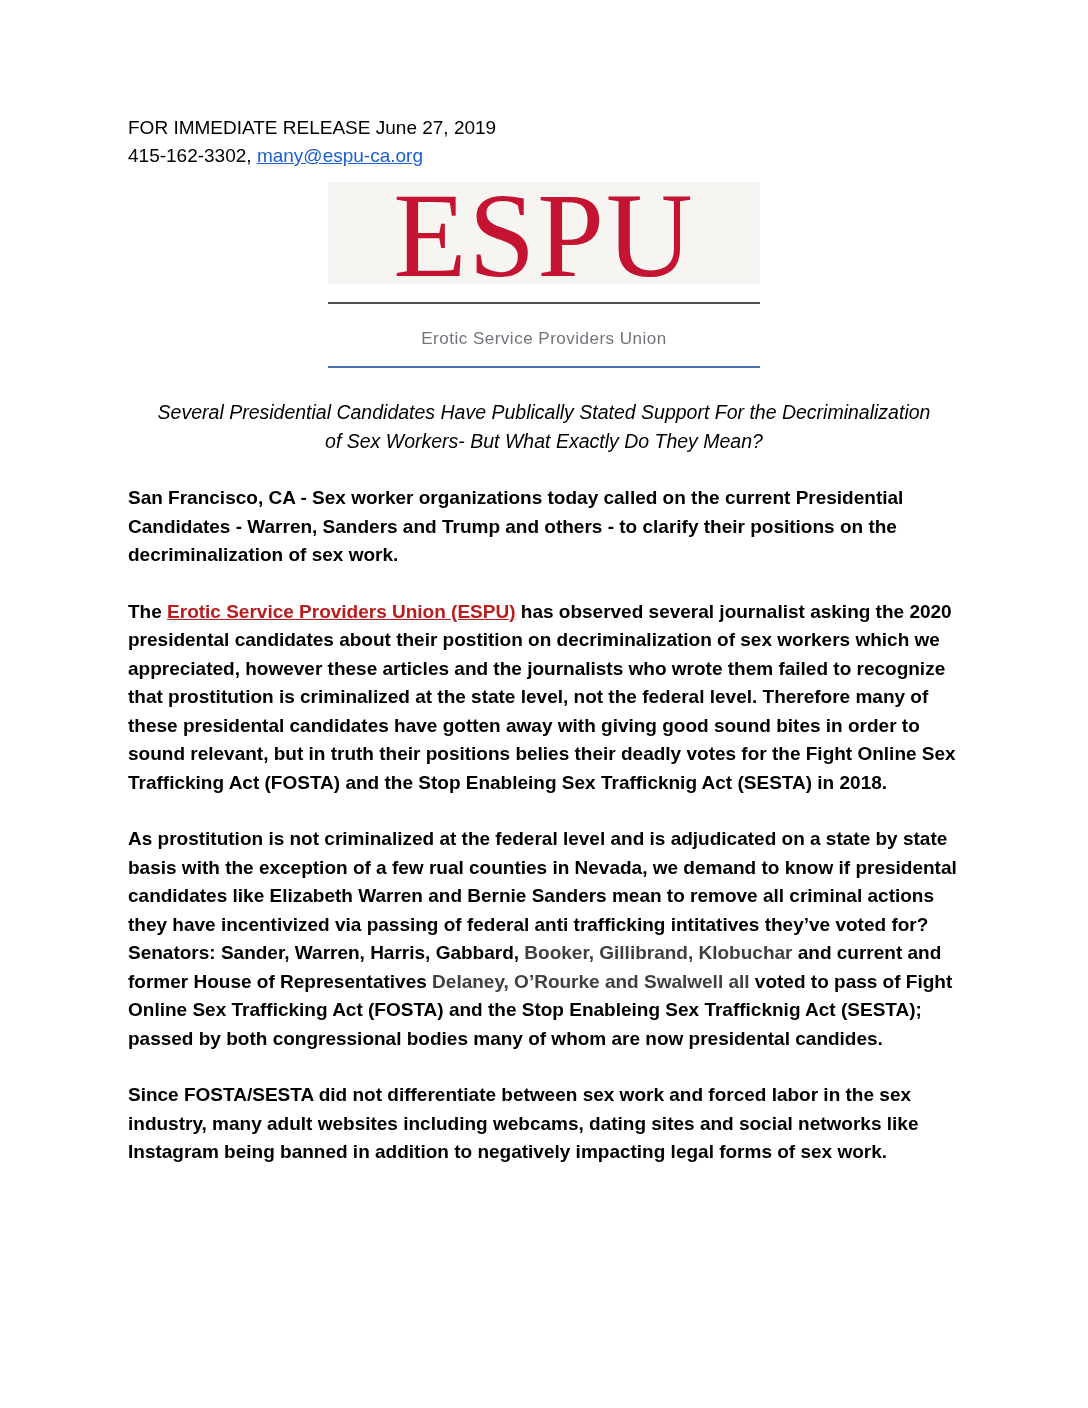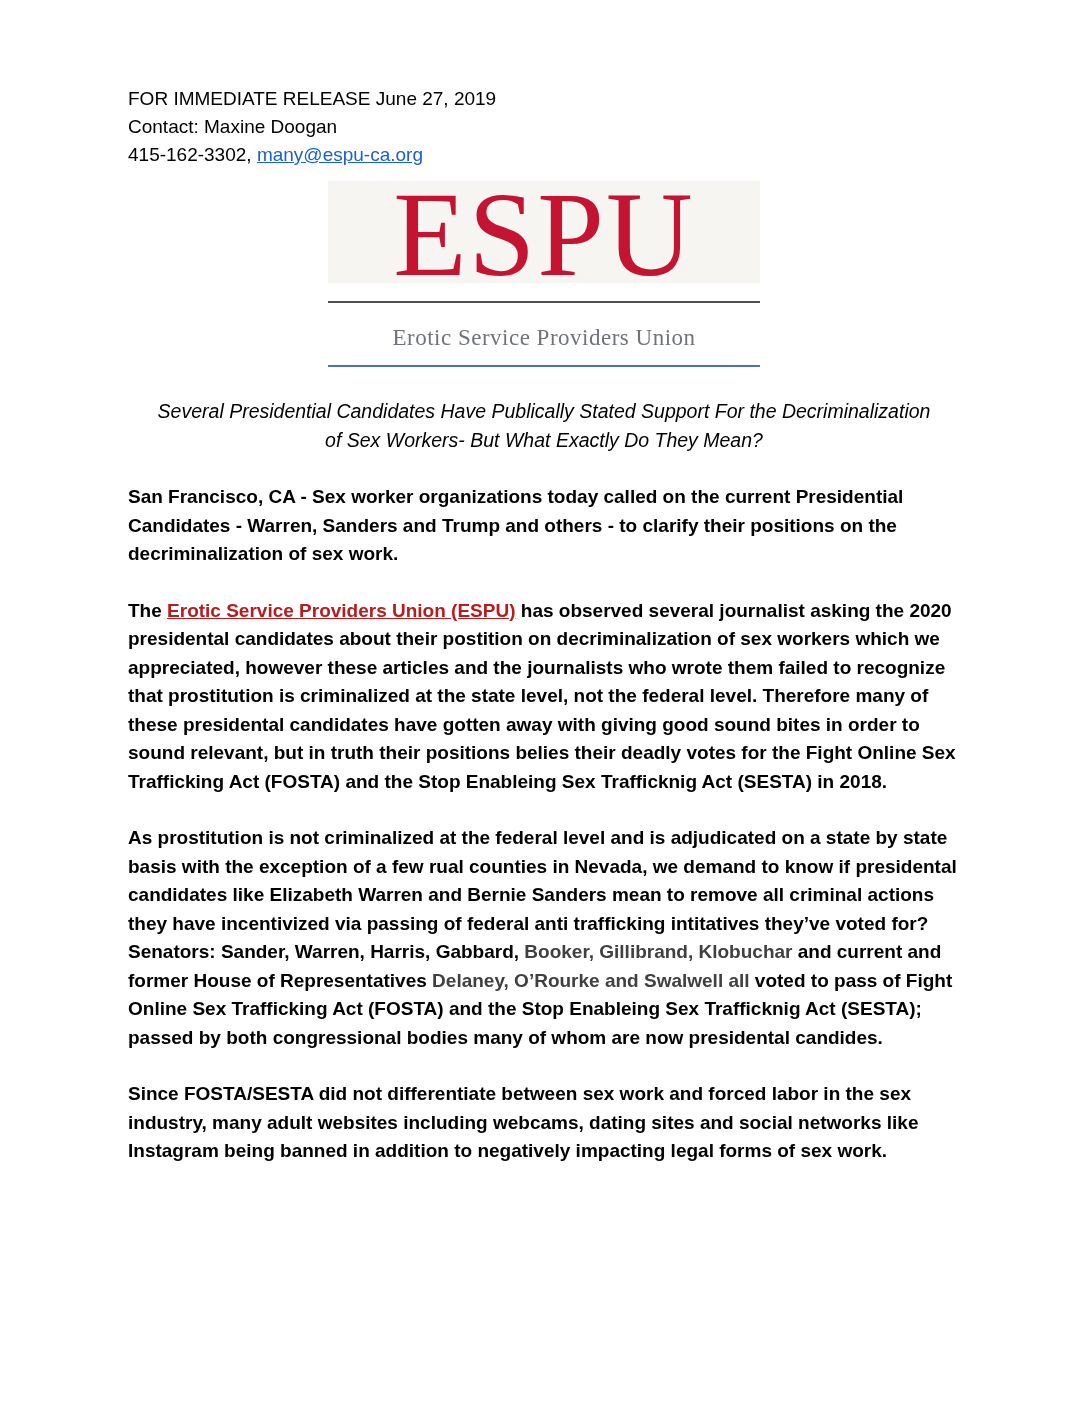--- a/index.html
+++ b/index.html
@@ -11,21 +11,21 @@
     color: #000000;
   }
   .page {
     position: relative;
     width: 1088px;
     height: 1408px;
     background: #ffffff;
     overflow: hidden;
   }
   .content {
-    padding: 85px 128px 0 128px;
+    padding: 114px 128px 0 128px;
   }
   
   .contact-block {
     font-size: 19px;
     line-height: 28px;
     font-weight: 400;
   }
   .email-link {
     color: #1b5fd0;
     text-decoration: underline;
@@ -46,22 +46,22 @@
     color: #c41431;
     background: #f6f5f2;
     padding-top: 6px;
   }
   .logo-rule-dark {
     height: 2px;
     background: #4f4f51;
     margin-top: 18px;
   }
   .logo-org-name {
-    font-family: Liberation Serif, serif;
-    font-size: 23px;
+    font-family: Liberation Sans, sans-serif;
+    font-size: 17px;
     line-height: 29px;
     letter-spacing: 0.5px;
     color: #70747a;
     margin-top: 20px;
   }
   .logo-rule-blue {
     height: 2px;
     background: #4a73b4;
     margin-top: 13px;
   }
@@ -100,21 +100,20 @@
   }
 </style>
 </head>
 <body>
 
 <div class="page">
   <div class="content">
 
     <div class="contact-block">
       <div>FOR IMMEDIATE RELEASE June 27, 2019</div>
-      <div>Contact: Maxine Doogan</div>
       <div><span>415-162-3302, </span><a class="email-link">many@espu-ca.org</a></div>
     </div>
 
     <div class="logo-block">
       <div class="logo-acronym">ESPU</div>
       <div class="logo-rule-dark"></div>
       <div class="logo-org-name">Erotic Service Providers Union</div>
       <div class="logo-rule-blue"></div>
     </div>
 

